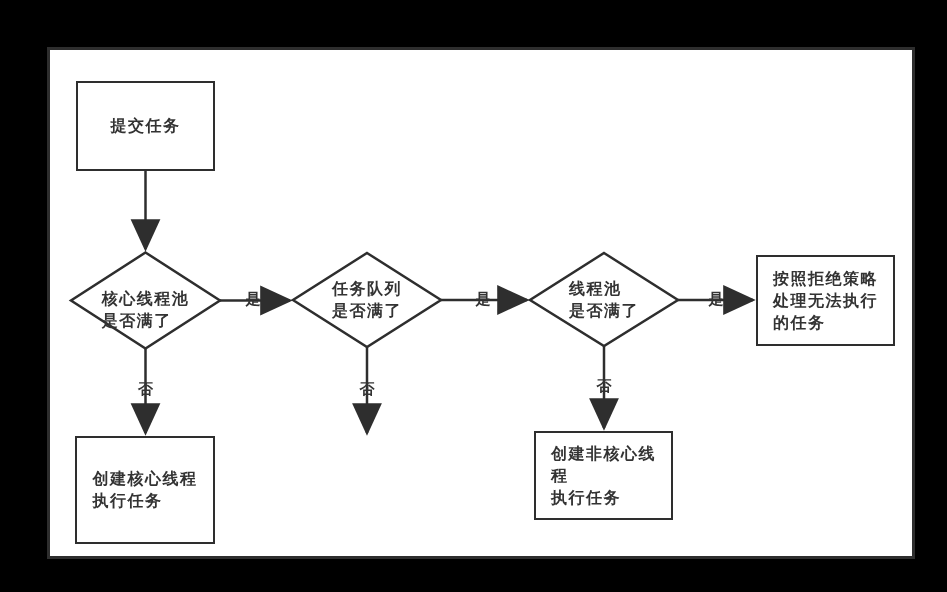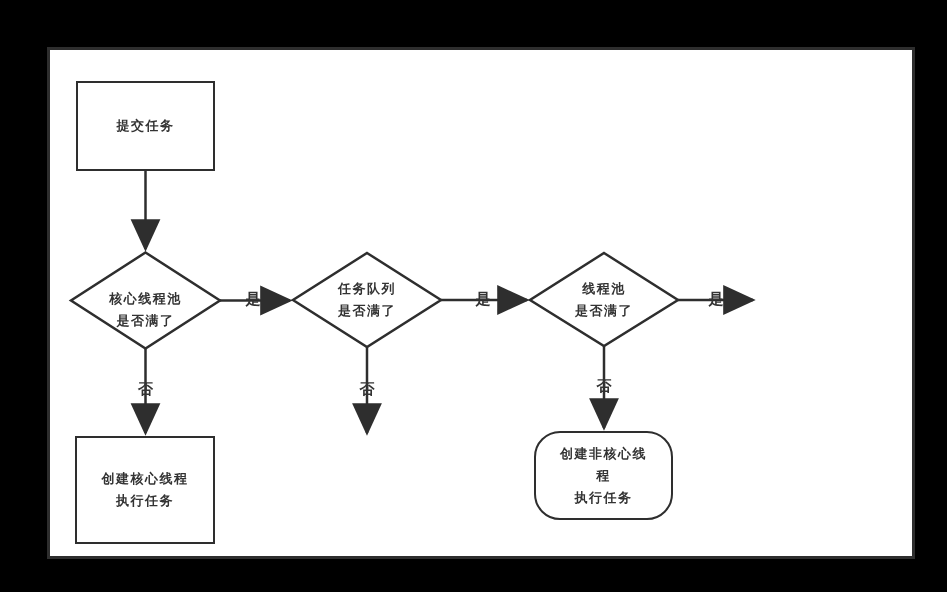--- a/index.html
+++ b/index.html
@@ -19,24 +19,23 @@
     box-sizing:border-box;
   }
   .wires{
     position:absolute;left:0;top:0;
     width:862px;height:506px;
   }
   .node{
     position:absolute;
     box-sizing:border-box;
     display:flex;align-items:center;justify-content:center;
-    text-align:center;
     color:#333;
     font-weight:bold;
-    font-size:13px;
+    font-size:16px;
     line-height:22px;
     letter-spacing:1.5px;
     white-space:pre-line;
   }
   .node.box{
     border:2.5px solid #2e2e2e;
     background:#fff;
   }
   .node.diamond-label{
     background:transparent;
@@ -74,28 +73,33 @@
 
       <polygon points="95.5,202.5 170,250.5 95.5,298.5 21,250.5" fill="#ffffff" stroke="#2e2e2e" stroke-width="2.5"></polygon>
       <polygon points="317,203 391,250 317,297 243,250" fill="#ffffff" stroke="#2e2e2e" stroke-width="2.5"></polygon>
       <polygon points="554,203 628,250 554,296 480,250" fill="#ffffff" stroke="#2e2e2e" stroke-width="2.5"></polygon>
     </svg>
 
     <div class="node box" style="left:26px;top:31px;width:139px;height:90px;">
       <span>提交任务</span>
     </div>
 
+    <div class="node box" style="left:706px;top:205px;width:139px;height:91px;">
+      <span>按照拒绝策略
+处理无法执行
+的任务</span>
+    </div>
 
     <div class="node box" style="left:25px;top:386px;width:140px;height:108px;">
       <span>创建核心线程
 执行任务</span>
     </div>
 
 
-    <div class="node box" style="left:484px;top:381px;width:139px;height:89px;border-radius:26px;">
+    <div class="node box" style="left:484px;top:381px;width:139px;height:89px;">
       <span>创建非核心线
 程
 执行任务</span>
     </div>
 
     <div class="node diamond-label" style="left:95.5px;top:260px;width:120px;">
       <span>核心线程池
 是否满了</span>
     </div>
 

